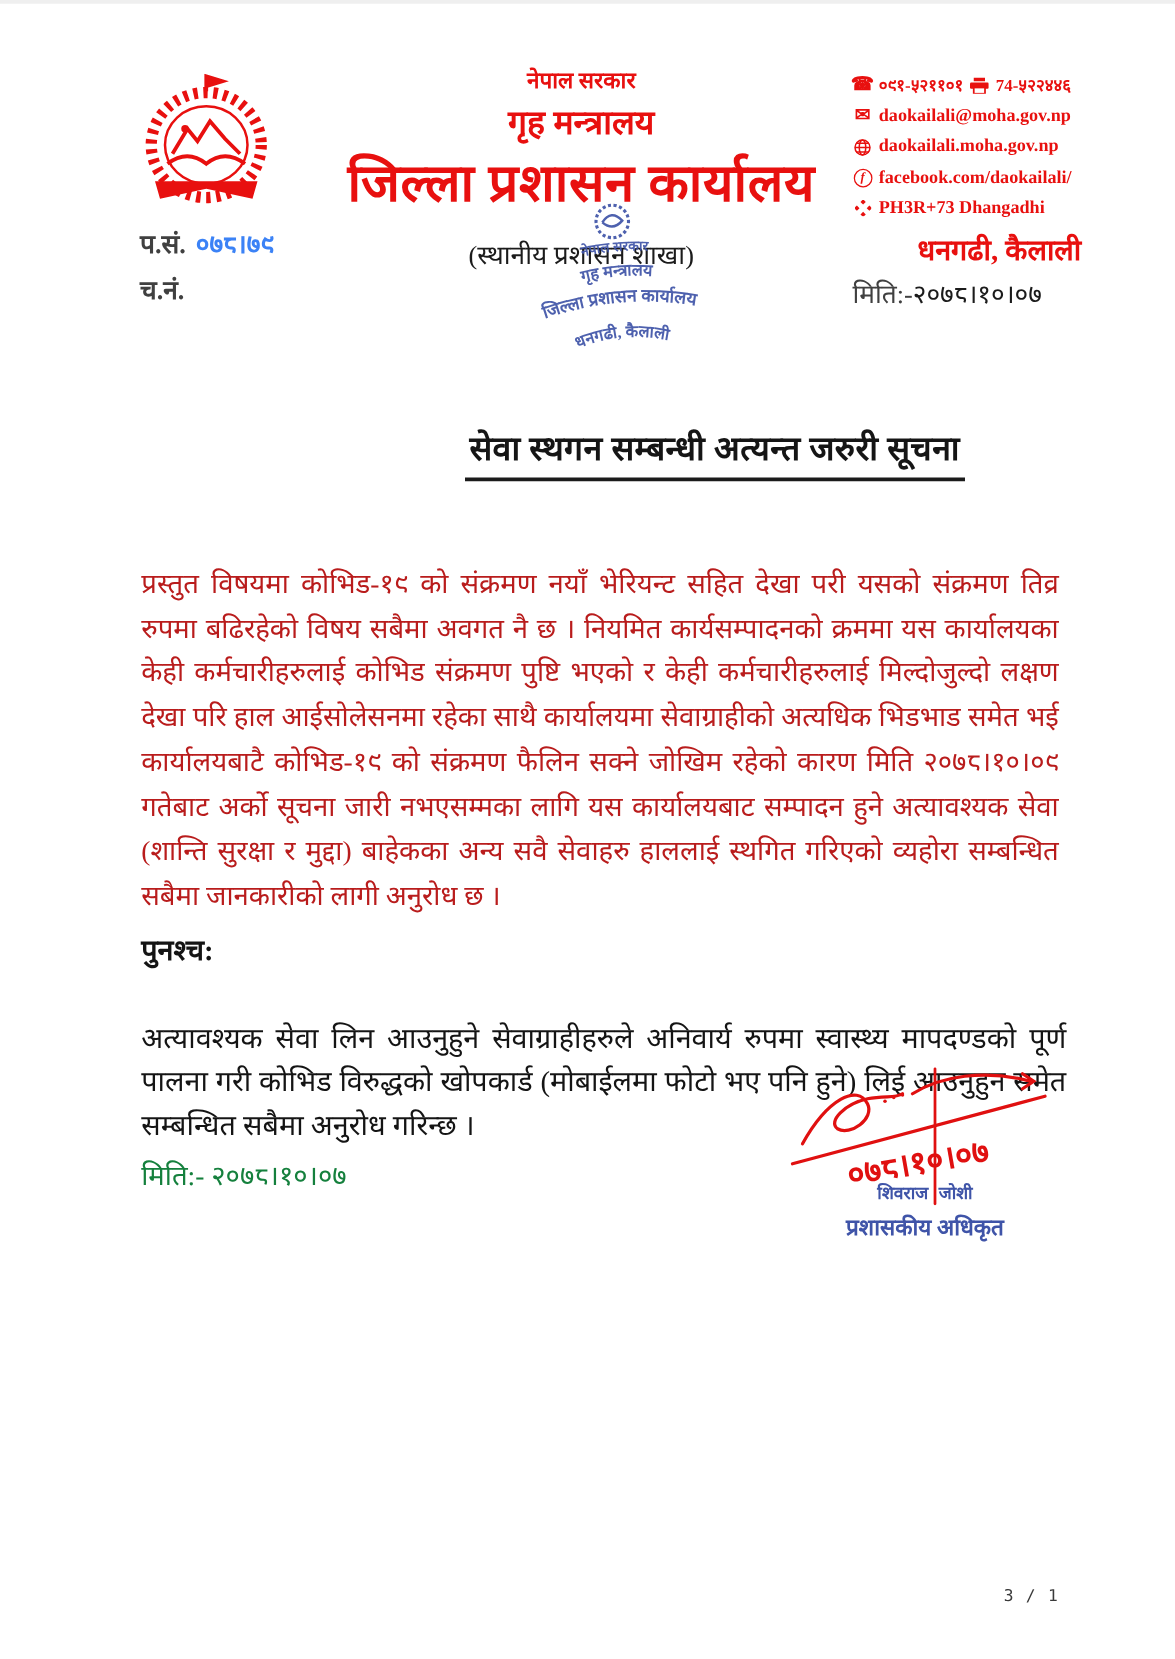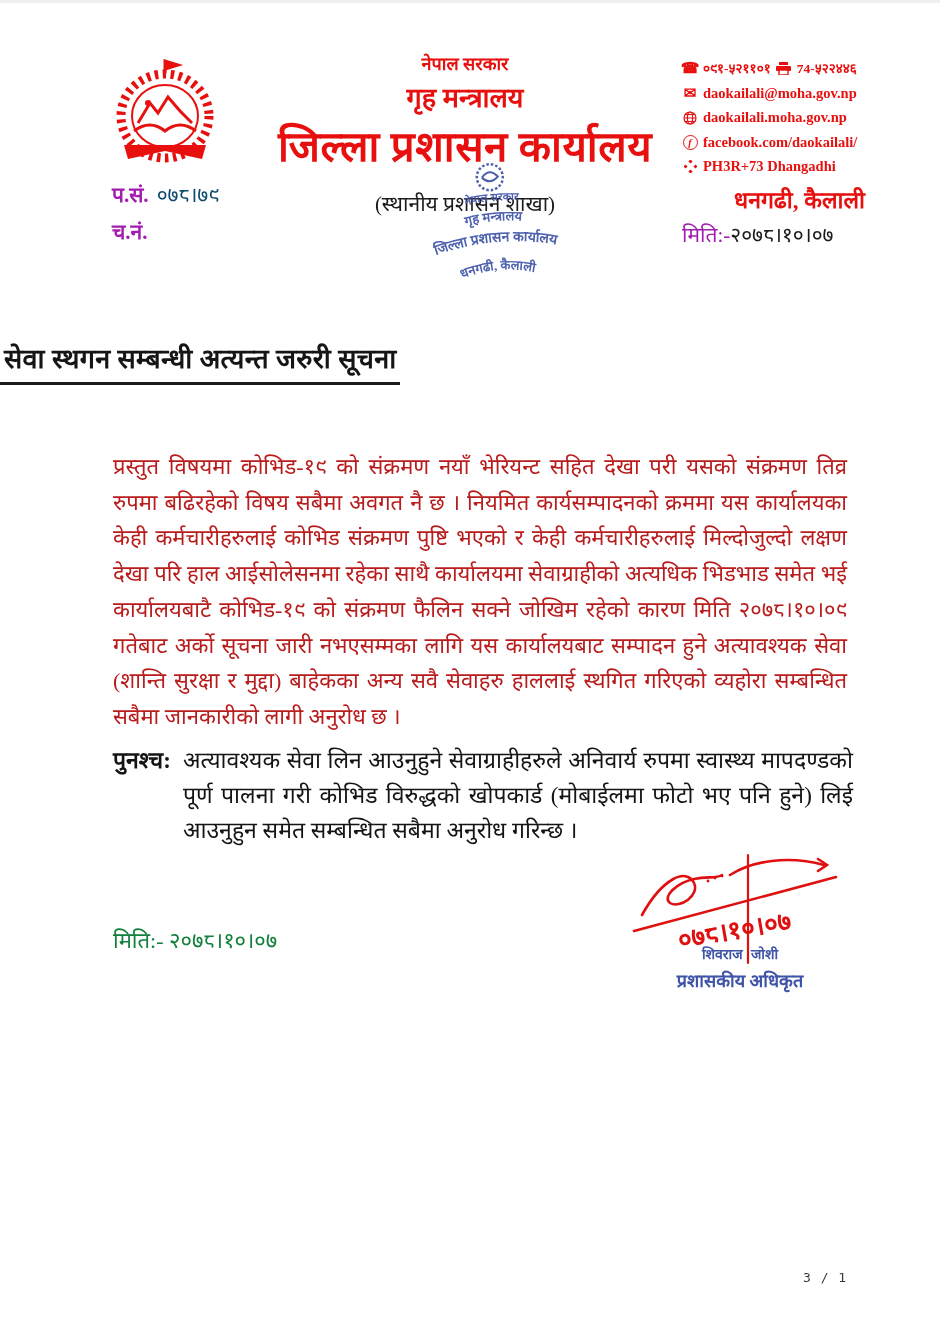--- a/index.html
+++ b/index.html
@@ -5,26 +5,26 @@
   html,body{margin:0;padding:0;background:#fff;}
   .page{
     position:relative;
     width:940px;height:1327px;
     background:#ffffff;
     overflow:hidden;
     font-family:"Liberation Serif","DejaVu Serif",serif;
     border-top:3px solid #efefef;
     box-sizing:border-box;
   }
-  .red{color:#a21caf;}
+  .red{color:#404040;}
 
   
   .emblem{position:absolute;left:112px;top:56px;width:106px;height:112px;}
   .refs{position:absolute;left:112px;top:174px;font-size:21px;font-weight:bold;line-height:37px;}
-  .refs .num{color:#0c4a6e;font-weight:400;margin-left:8px;margin-top:39px;}
+  .refs .num{color:#3b82f6;font-weight:700;margin-left:8px;margin-top:39px;}
 
   .center-head{position:absolute;left:235px;top:48px;width:460px;text-align:center;}
   .gov-line{font-size:18px;font-weight:bold;color:#e8100f;}
   .ministry{font-size:27px;font-weight:bold;color:#e8100f;margin-top:3px;}
   .office{font-size:42px;font-weight:bold;color:#e8100f;margin-top:1px;letter-spacing:0.5px;white-space:nowrap;}
   .section{font-size:21px;color:#1b1b1b;margin-top:16px;}
 
   .stamp{position:absolute;left:404px;top:156px;width:180px;height:132px;transform:rotate(-5deg);opacity:.92;}
 
   .contact{position:absolute;left:682px;top:56px;width:252px;color:#e8100f;font-weight:bold;font-size:14.5px;}
@@ -32,29 +32,29 @@
   .c-ico{display:inline-flex;align-items:center;justify-content:center;width:16px;height:15px;flex:0 0 16px;}
   .glyph-ico{font-size:15px;line-height:15px;}
   .fb-circle{width:13px;height:13px;border:1.4px solid #e8100f;border-radius:50%;
     display:flex;align-items:center;justify-content:center;font-size:10px;font-style:italic;font-weight:bold;}
   .phones{font-size:13.5px;}
   .place{font-size:23px;font-weight:bold;margin-top:2px;text-align:center;width:235px;white-space:nowrap;}
   .hdate{font-size:21px;font-weight:normal;margin-top:5px;white-space:nowrap;}
   .hdate .num{color:#1b1b1b;}
 
   
-  .title-wrap{position:absolute;left:0;top:336px;width:772px;text-align:left;}
+  .title-wrap{position:absolute;left:0;top:336px;width:772px;text-align:right;}
   .title{display:inline-block;font-size:27px;font-weight:bold;color:#151515;
     border-bottom:3px solid #1b1b1b;padding:0 4px 6px 4px;letter-spacing:0.3px;}
 
   .body-par{position:absolute;left:113px;top:424px;width:734px;
     font-size:22px;line-height:35.7px;color:#b91c1c;text-align:justify;}
 
   .ps{position:absolute;left:113px;top:740px;width:740px;display:flex;align-items:flex-start;
-    font-size:23px;line-height:35.2px;color:#141414;}
+    font-size:23px;line-height:35.2px;color:#141414;flex-direction:column;}
   .ps-label{font-weight:bold;flex:0 0 70px;}
   .ps-text{flex:1;text-align:justify;}
 
   
   .f-date{position:absolute;left:113px;top:921px;font-size:22px;font-weight:normal;color:#15803d;}
   .sig{position:absolute;left:628px;top:848px;width:220px;height:118px;}
   .signatory{position:absolute;left:600px;top:941px;width:280px;text-align:center;
     color:#3f54a8;font-weight:bold;}
   .signatory .nm{font-size:14px;font-family:Liberation Mono, monospace;}
   .signatory .ttl{font-size:18px;margin-top:5px;}

